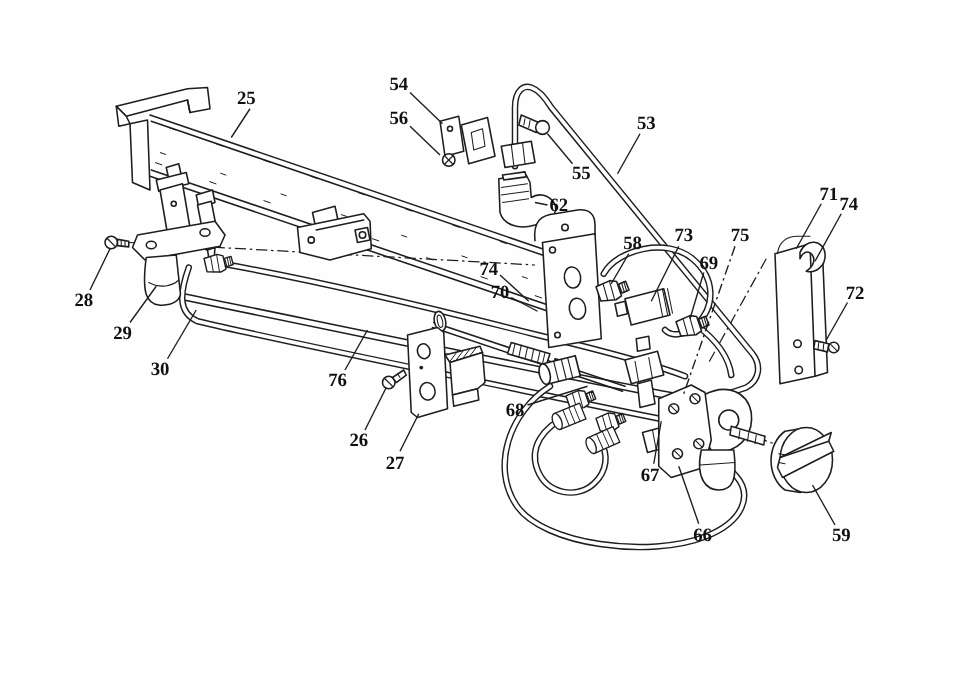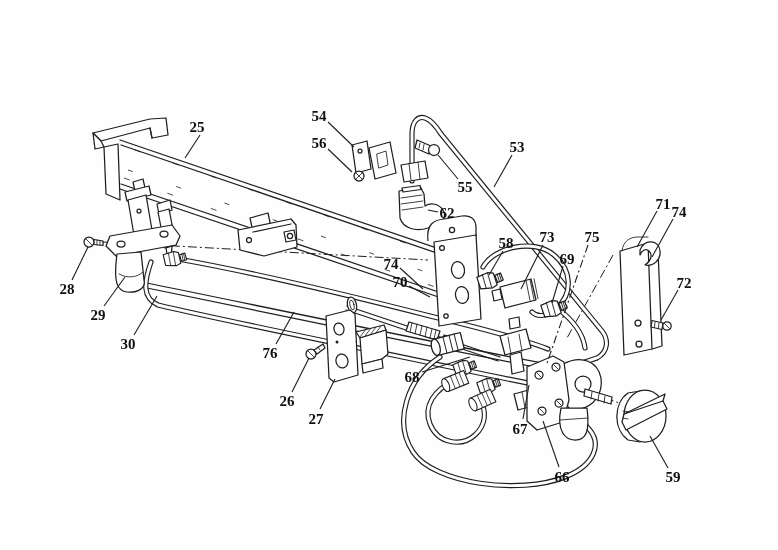--- a/index.html
+++ b/index.html
@@ -1,17 +1,17 @@
 <!DOCTYPE html>
 <html><head>
 <meta charset="utf-8">
 <style>
   html,body{margin:0;padding:0;background:#ffffff;}
   #page{position:relative;width:778px;height:478px;background:#fefefe;overflow:hidden;
-        font-family:"Liberation Serif", serif;margin-top:48px;}
+        font-family:"Liberation Serif", serif;}
   svg{position:absolute;left:0;top:0;}
   .ln{fill:none;stroke:#1e1e1e;stroke-width:1.25;stroke-linejoin:round;stroke-linecap:round;}
   .fw{fill:#ffffff;stroke:#1e1e1e;stroke-width:1.25;stroke-linejoin:round;}
   .thin{stroke-width:0.85;}
   .tube-o{fill:none;stroke:#1e1e1e;stroke-width:5.2;stroke-linecap:round;}
   .tube-i{fill:none;stroke:#fefefe;stroke-width:2.9;stroke-linecap:round;}
   .dd{fill:none;stroke:#1e1e1e;stroke-width:1;stroke-dasharray:9 3 2 3;}
   .grain{fill:none;stroke:#1e1e1e;stroke-width:0.8;}
   .leader{stroke:#1e1e1e;stroke-width:1.1;fill:none;}
   .leader.dash{stroke-dasharray:8 3 2 3;}

